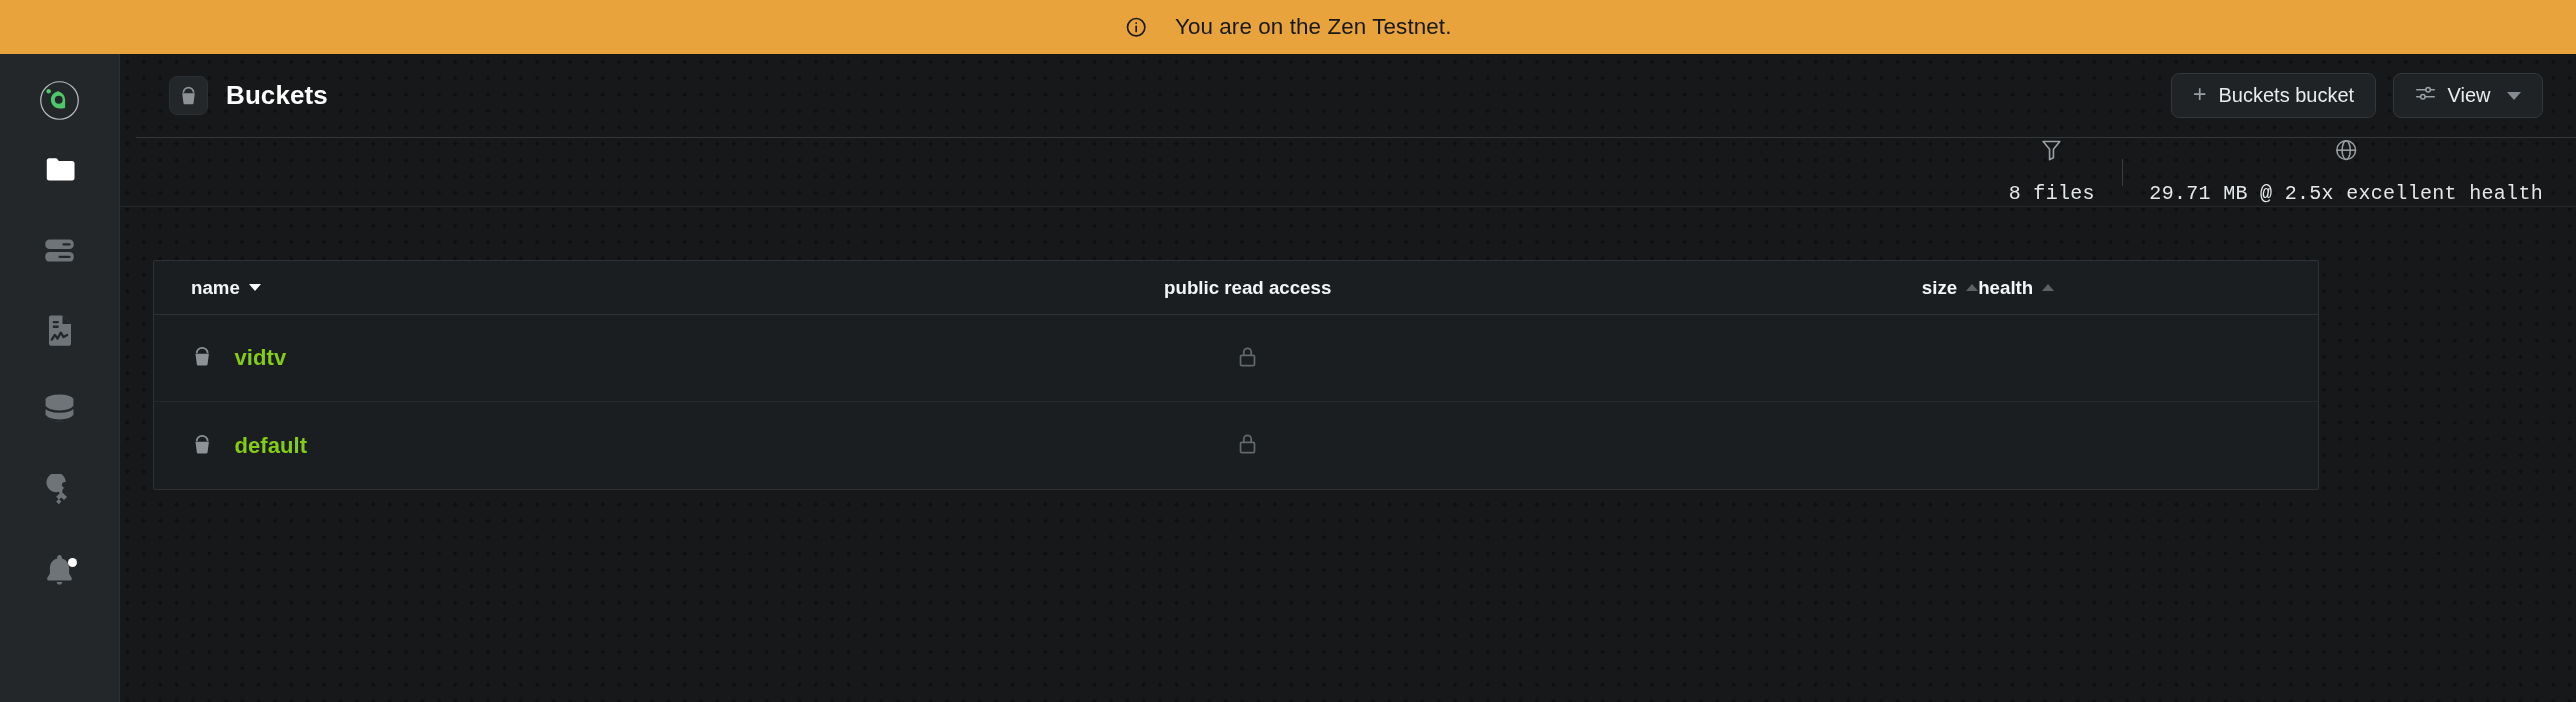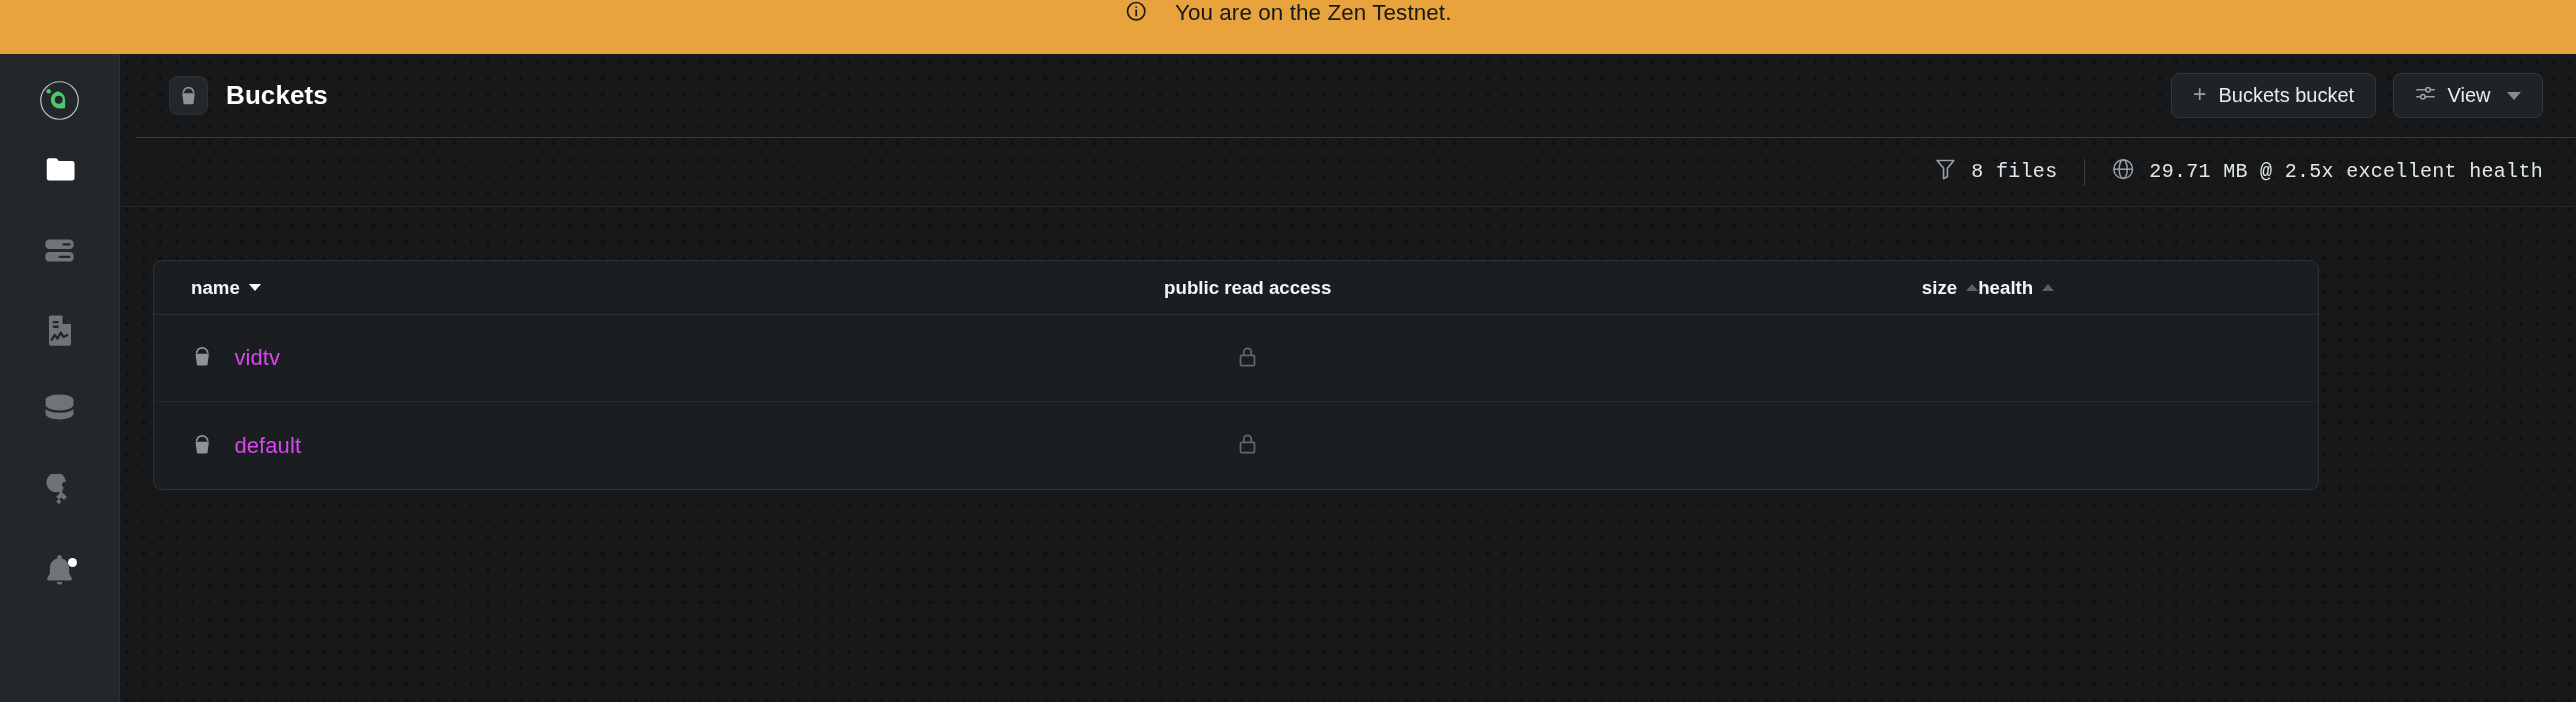--- a/index.html
+++ b/index.html
@@ -23,20 +23,21 @@
   }
 
   
   .banner {
     position: absolute;
     top: 0; left: 0;
     width: 2576px;
     height: 54px;
     background: #e8a33d;
     display: flex;
+    align-items: center;
     justify-content: center;
     gap: 28px;
   }
   .banner-text {
     font-size: 22.4px;
     color: #161819;
     letter-spacing: 0.1px;
   }
   .info-icon { display:block; }
 
@@ -156,37 +157,38 @@
     gap: 19.4px;
   }
   .stat {
     display: flex;
     align-items: center;
     gap: 15px;
     font-family: "Liberation Mono", monospace;
     font-size: 20px;
     color: #e4e7e9;
     letter-spacing: 0.3px;
+    flex-direction: column;
   }
   .stat-divider {
     width: 0.7px;
     height: 27px;
     background: #3a3e41;
     margin: 0 7.5px;
   }
 
   
   .table-panel {
     position: absolute;
     left: 33px;
     top: 206px;
     width: 2166px;
     background: #1b1e20;
     border: 0.7px solid #2e3234;
-    border-radius: 9px;
+    border-radius: 2px;
     overflow: hidden;
   }
   .table-head {
     height: 54px;
     display: flex;
     align-items: center;
     border-bottom: 0.7px solid #2c3032;
   }
   .th {
     font-size: 18.7px;
@@ -223,22 +225,22 @@
   .col-name   { width: 815px; display:flex; align-items:center; padding-left: 37px; gap: 21px; }
   .col-access { width: 770px; display:flex; align-items:center; justify-content:center; }
   .col-size   { width: 419px;  display:flex; align-items:center; padding-left: 0; justify-content:flex-end; }
   .col-health { width: 374px;  display:flex; align-items:flex-start; }
 
   .head-name   { padding-left: 37px; }
   .head-size   { padding-left: 0; }
 
   .row-name {
     font-size: 22px;
-    font-weight: normal;
-    color: #d946ef;
+    font-weight: bold;
+    color: #84cc16;
     letter-spacing: 0.1px;
   }
 </style>
 </head>
 <body>
 
 <div id="app">
 
   <div class="banner">
     <span>

